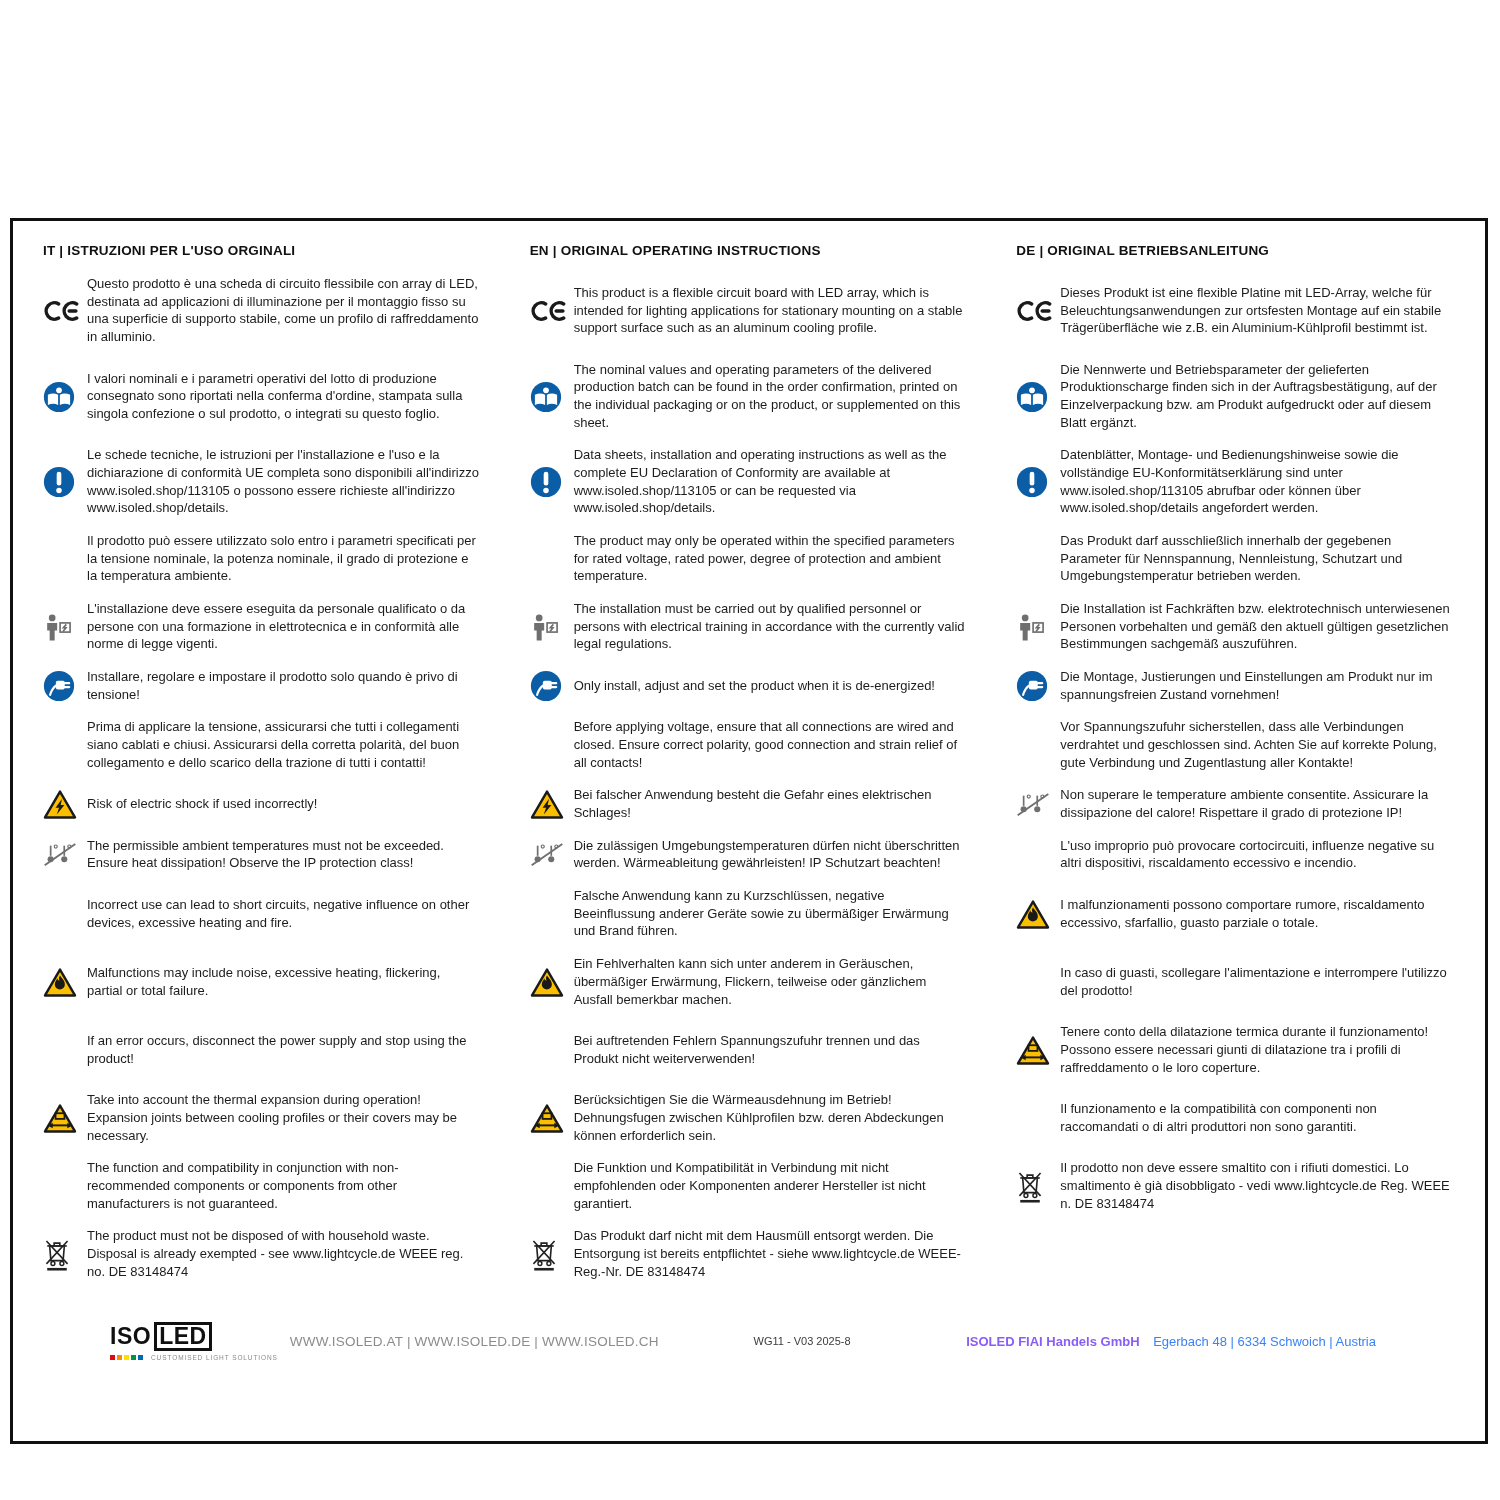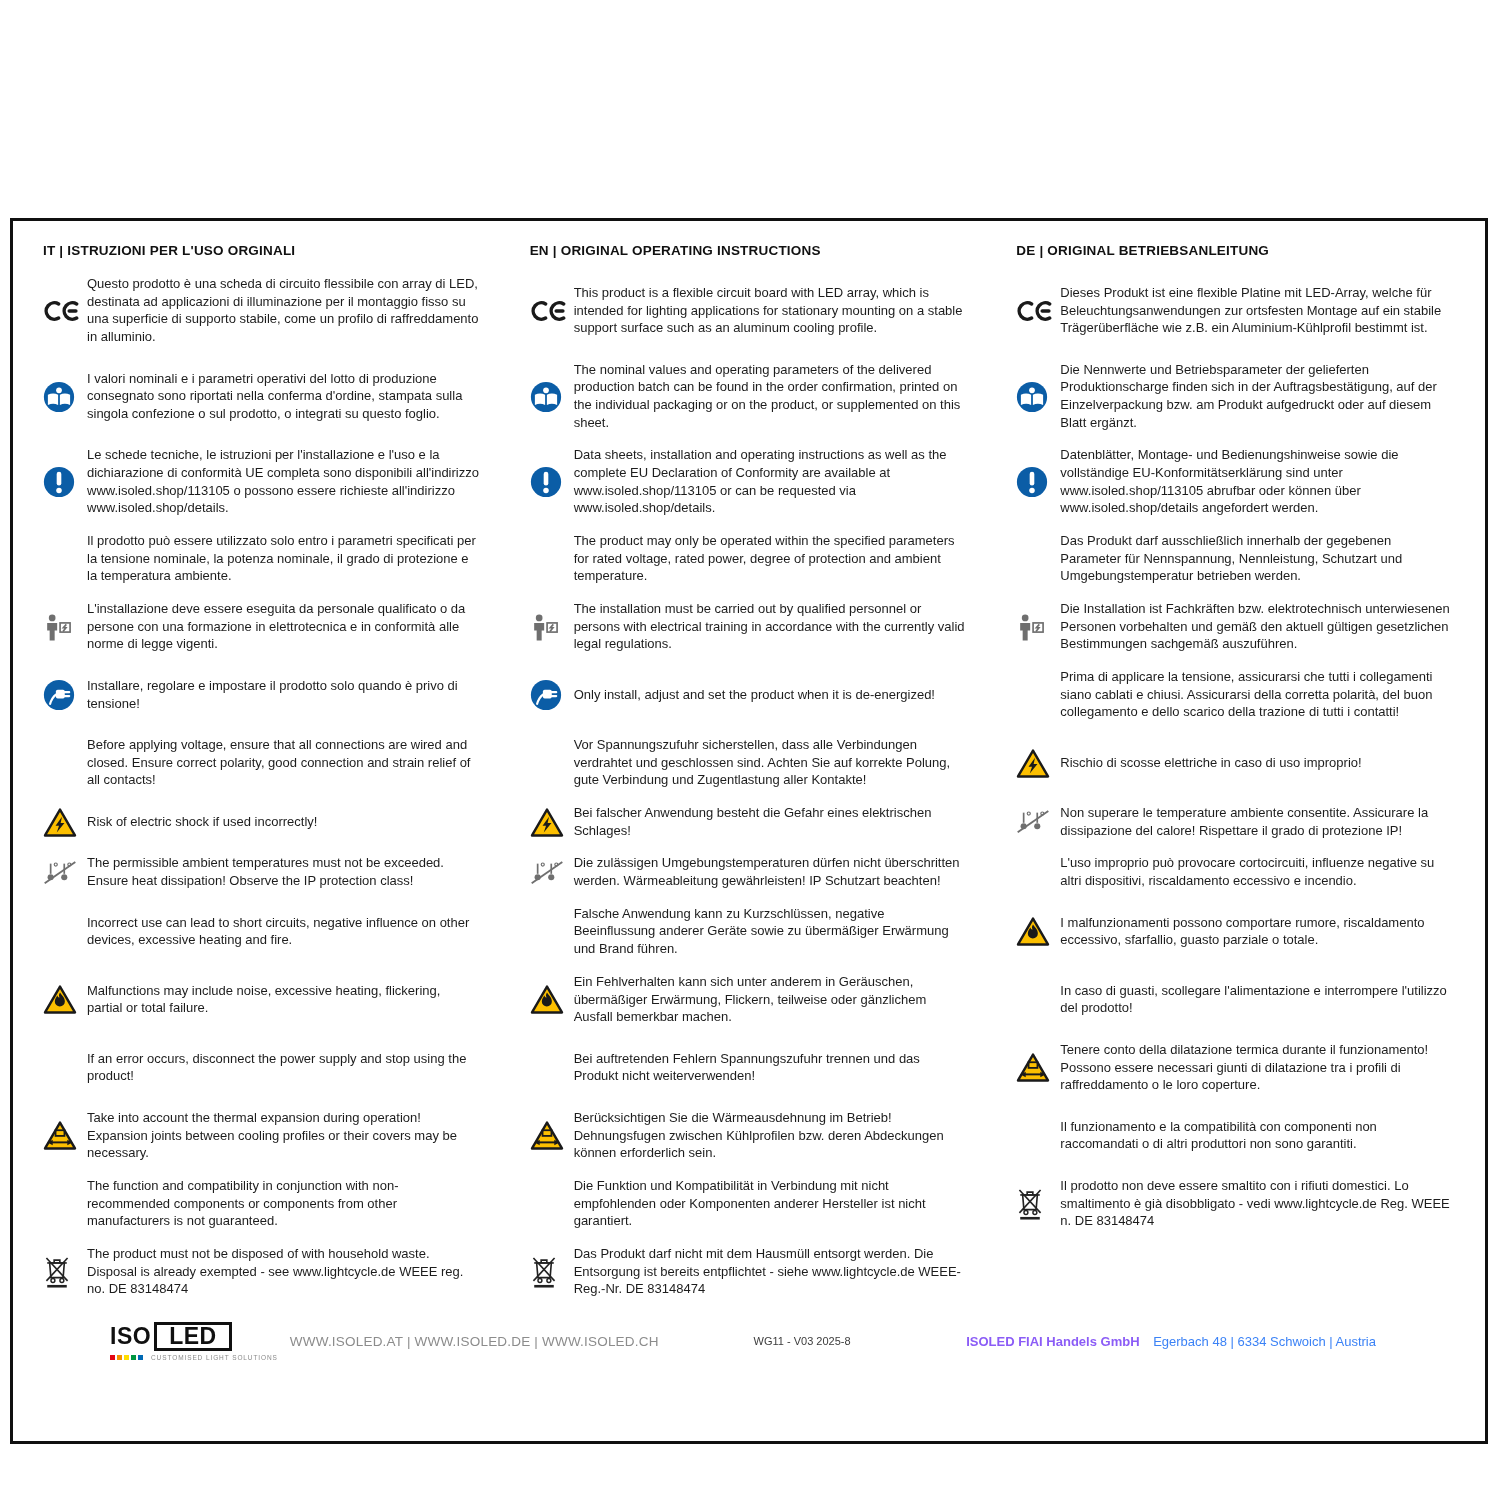--- a/index.html
+++ b/index.html
@@ -29,21 +29,21 @@
   }
   .cell-text{margin:0;font-size:13px;line-height:1.36;color:#1d1d1d;max-width:392px;}
   .ic{display:block;}
   
   .footer{
     position:absolute;left:10px;top:1318px;width:1478px;height:46px;
     display:flex;align-items:center;
   }
   .logo{margin-left:100px;flex:0 0 auto;}
   .logo-word{font-weight:800;font-size:23px;color:#101010;letter-spacing:.5px;line-height:1;}
-  .logo-led{border:3px solid #101010;padding:0 12px;margin-left:3px;display:inline-block;line-height:1;}
+  .logo-led{border:3px solid #101010;padding:0 2px;margin-left:3px;display:inline-block;line-height:1;}
   .logo-strip{display:flex;align-items:center;gap:6px;margin-top:3px;}
   .logo-squares{display:inline-flex;}
   .sq{width:5px;height:5px;display:inline-block;margin-right:2px;}
   .logo-tagline{font-size:6.5px;color:#8a8a8a;letter-spacing:.9px;white-space:nowrap;}
   .websites{margin-left:12px;font-size:13.5px;color:#8c8c8c;letter-spacing:.2px;white-space:nowrap;}
   .doccode{margin-left:95px;font-size:11px;color:#3c3c3c;white-space:nowrap;}
   .company{margin-left:auto;margin-right:112px;font-size:13px;white-space:nowrap;}
   .company-name{font-weight:bold;color:#8b5cf6;}
   .company-address{color:#3b82f6;margin-left:10px;}
 </style>
@@ -233,39 +233,44 @@
             <g stroke="#fff" stroke-width="2.4" stroke-linecap="round" fill="none">
               <line x1="24.5" y1="14.8" x2="29.5" y2="14.8"></line>
               <line x1="24.5" y1="19.2" x2="29.5" y2="19.2"></line>
               <path d="M8 28 Q10 21 14.5 17.5"></path>
             </g>
           </svg>
         </span>
         <p class="cell-text">Only install, adjust and set the product when it is de-energized!</p>
       </div>
       <div class="cell">
+        <span class="icon-cell">
+          <svg class="ic" width="32" height="32" viewBox="0 0 36 36">
+            <circle cx="18" cy="18" r="17" fill="#0b5da6"></circle>
+            <rect x="14.5" y="12" width="10" height="10" rx="2" fill="#fff"></rect>
+            <g stroke="#fff" stroke-width="2.4" stroke-linecap="round" fill="none">
+              <line x1="24.5" y1="14.8" x2="29.5" y2="14.8"></line>
+              <line x1="24.5" y1="19.2" x2="29.5" y2="19.2"></line>
+              <path d="M8 28 Q10 21 14.5 17.5"></path>
+            </g>
+          </svg>
+        </span>
+        <p class="cell-text">Die Montage, Justierungen und Einstellungen am Produkt nur im spannungsfreien Zustand vornehmen!</p>
+      </div>
+      <div class="cell">
         <span class="icon-cell"></span>
         <p class="cell-text">Prima di applicare la tensione, assicurarsi che tutti i collegamenti siano cablati e chiusi. Assicurarsi della corretta polarità, del buon collegamento e dello scarico della trazione di tutti i contatti!</p>
       </div>
       <div class="cell">
         <span class="icon-cell"></span>
         <p class="cell-text">Before applying voltage, ensure that all connections are wired and closed. Ensure correct polarity, good connection and strain relief of all contacts!</p>
       </div>
       <div class="cell">
         <span class="icon-cell"></span>
         <p class="cell-text">Vor Spannungszufuhr sicherstellen, dass alle Verbindungen verdrahtet und geschlossen sind. Achten Sie auf korrekte Polung, gute Verbindung und Zugentlastung aller Kontakte!</p>
-      </div>
-      <div class="cell">
-        <span class="icon-cell">
-          <svg class="ic" width="34" height="31" viewBox="0 0 42 38">
-            <path d="M21 3 L39.5 35 H2.5 Z" fill="#fcbf00" stroke="#1a1a1a" stroke-width="3" stroke-linejoin="round"></path>
-            <path d="M23.5 12 L15.5 23 h4.3 L17 31.5 L26.5 19.5 h-4.7 Z" fill="#1a1a1a"></path>
-          </svg>
-        </span>
-        <p class="cell-text">Rischio di scosse elettriche in caso di uso improprio!</p>
       </div>
       <div class="cell">
         <span class="icon-cell">
           <svg class="ic" width="34" height="31" viewBox="0 0 42 38">
             <path d="M21 3 L39.5 35 H2.5 Z" fill="#fcbf00" stroke="#1a1a1a" stroke-width="3" stroke-linejoin="round"></path>
             <path d="M23.5 12 L15.5 23 h4.3 L17 31.5 L26.5 19.5 h-4.7 Z" fill="#1a1a1a"></path>
           </svg>
         </span>
         <p class="cell-text">Risk of electric shock if used incorrectly!</p>
       </div>

